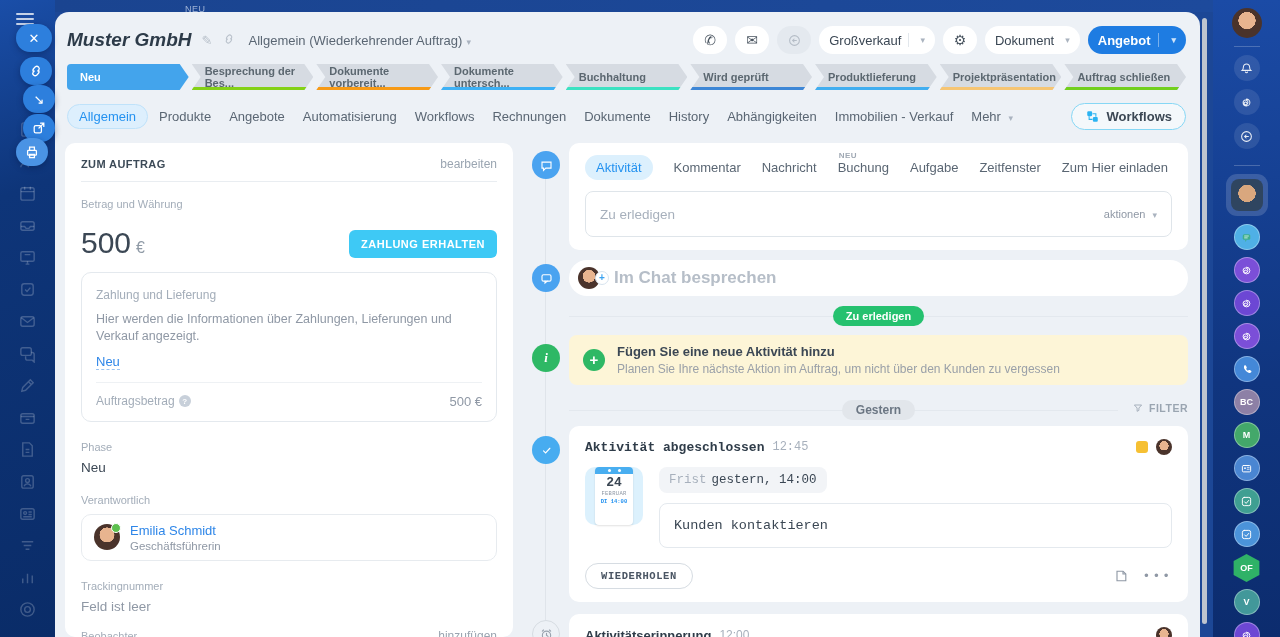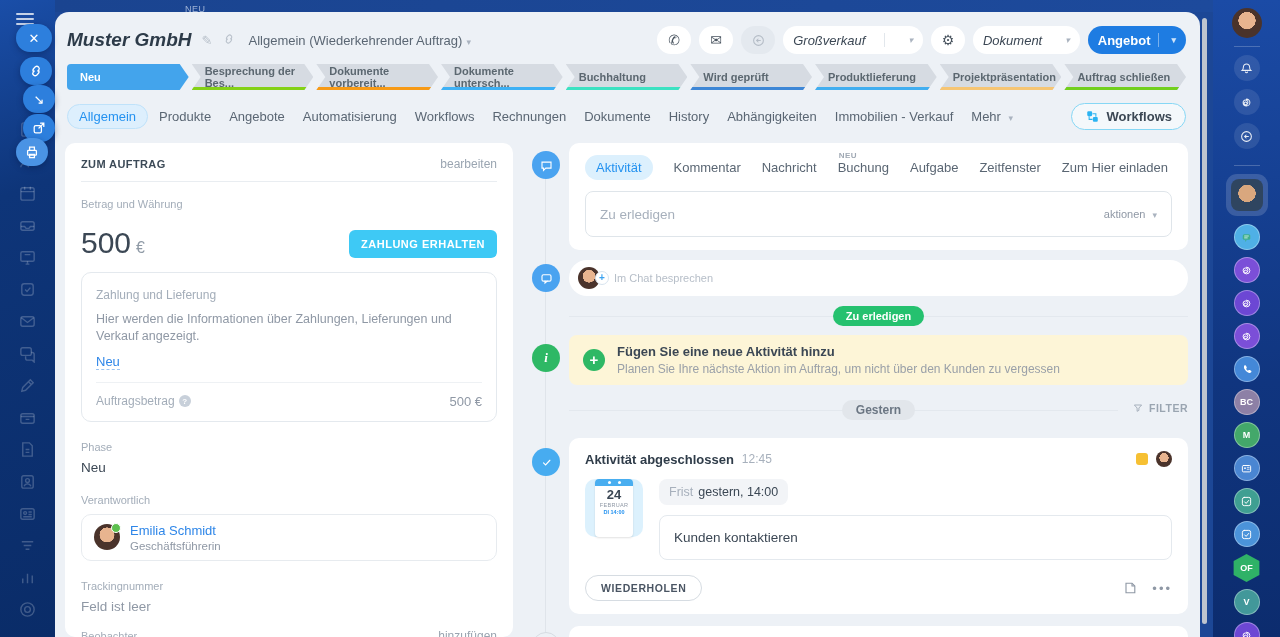--- a/index.html
+++ b/index.html
@@ -46,21 +46,21 @@
   .company { font-size:19px; font-weight:bold; color:#2d3b49;font-style:italic; }
   .t-ico { margin-left:10px; color:#b8c0ca; font-size:13px; cursor:pointer; }
   .t-ico svg { width:14px; height:14px; stroke:#b8c0ca; fill:none; stroke-width:1.5; stroke-linecap:round; }
   .pipe-label { margin-left:12px; font-size:13px; color:#5a6673; cursor:pointer; }
   .caret { color:#aab3bf; font-size:9px; margin-left:4px; }
   .hdr-actions { margin-left:auto; display:flex; align-items:center; gap:8px; }
   .act-btn { height:28px; min-width:34px; padding:0 8px; background:#fff; border-radius:15px; display:flex; align-items:center; justify-content:center; font-size:14px; color:#4a5560; cursor:pointer; }
   .act-btn.disabled { background:#e4e9ef; cursor:default; }
   .act-btn.disabled svg { stroke:#b4bcc6; }
   .act-btn svg { width:15px; height:15px; stroke:#4a5560; fill:none; stroke-width:1.4; stroke-linecap:round; }
-  .drop { gap:19px; font-size:13px; color:#3b4754; padding:0 10px;font-style:italic; }
+  .drop { gap:7px; font-size:13px; color:#3b4754; padding:0 10px; }
   .drop .sep { width:1px; height:14px; background:#e2e7ec; }
   .btn-primary { height:28px; padding:0 10px; background:#1e7ce2; border-radius:15px; display:flex; align-items:center; gap:8px; color:#fff; font-size:13px; font-weight:bold; cursor:pointer; }
   .btn-primary .sep { width:1px; height:14px; background:rgba(255,255,255,.4); }
   .btn-primary .caret { color:#cfe4fa; }
 
   
   .stages { display:flex; gap:3px; margin-top:8px; height:26px; }
   .stage { position:relative; flex:1; background:#d6dbe2; display:flex; align-items:center; padding-left:13px; font-size:11px; font-weight:bold; color:#5b6770; cursor:pointer;
     clip-path:polygon(0 0,calc(100% - 9px) 0,100% 50%,calc(100% - 9px) 100%,0 100%,9px 50%); }
   .stage:first-child { clip-path:polygon(0 0,calc(100% - 9px) 0,100% 50%,calc(100% - 9px) 100%,0 100%); border-radius:4px 0 0 4px; }
@@ -125,39 +125,39 @@
   .c-tab { font-size:13px; color:#5a6673; cursor:pointer; position:relative; white-space:nowrap; }
   .c-tab.active { color:#2492f0; background:#dcf0fd; border-radius:14px; padding:5px 11px; }
   .c-tab .mini { position:absolute; top:-9px; left:1px; font-size:8px; font-weight:bold; color:#a0a9b4; letter-spacing:.5px; }
   .todo-input { margin-top:11px; border:1px solid #dfe5ea; border-radius:8px; height:46px; display:flex; align-items:center; padding:0 14px; cursor:text; }
   .placeholder { font-size:13.5px; color:#a7b0bc; }
   .aktionen { margin-left:auto; font-size:11px; color:#8f98a5; cursor:pointer; }
 
   .chat-bar { margin-top:10px; background:#fff; border-radius:20px; height:36px; display:flex; align-items:center; padding:0 9px; cursor:text; }
   .chat-av { width:22px; height:22px; border-radius:50%; background:radial-gradient(circle at 50% 42%, #e8b48f 0 37%, #4a332b 38%); position:relative; margin-right:14px; flex:none; }
   .chat-plus { position:absolute; right:-9px; top:4px; width:14px; height:14px; border-radius:50%; background:#fff; border:1px solid #d8e4ef; color:#3aa2f0; font-size:10px; line-height:12px; text-align:center; font-weight:bold; }
-  .chat-bar .placeholder { font-size:11px; color:#b6bec8; }
+  .chat-bar .placeholder { font-size:17px; color:#b6bec8;font-weight:bold; }
 
   .badge-row { position:relative; height:24px; margin-top:8px; display:flex; align-items:center; justify-content:center; }
   .badge-row::before { content:""; position:absolute; left:0; right:0; top:50%; height:1px; background:#e3e8ee; }
   .green-badge { position:relative; background:#25c16f; color:#fff; font-size:11px; font-weight:bold; padding:4px 13px; border-radius:12px; }
 
   .banner { margin-top:7px; background:#fdf5d7; border-radius:8px; padding:9px 14px; display:flex; align-items:center; gap:12px; }
   .banner-plus { width:22px; height:22px; border-radius:50%; background:#2eb865; color:#fff; font-size:15px; line-height:21px; text-align:center; font-weight:bold; flex:none; cursor:pointer; }
   .banner-title { font-size:13px; font-weight:bold; color:#3b4754; }
   .banner-sub { font-size:12px; color:#9aa0a8; margin-top:3px; }
 
   .day-row { position:relative; height:20px; margin-top:15px; display:flex; align-items:center; justify-content:center; }
   .day-row::before { content:""; position:absolute; left:0; right:70px; top:50%; height:1px; background:#e3e8ee; }
   .day-pill { position:relative; background:#e2e6eb; color:#6b7683; font-size:12px; font-weight:bold; padding:3px 14px; border-radius:12px; }
   .filter { position:absolute; right:0; top:2px; display:flex; align-items:center; gap:5px; font-size:10.5px; font-weight:bold; color:#9aa5b1; letter-spacing:.5px; cursor:pointer; }
   .filter svg { width:12px; height:12px; stroke:#9aa5b1; fill:none; stroke-width:1.4; }
 
   .card { background:#fff; border-radius:10px; padding:13px 16px; }
-  .activity-card { margin-top:18px; }
+  .activity-card { margin-top:6px;font-family:Liberation Mono, monospace; }
   .card-head { display:flex; align-items:center; }
   .card-title { font-size:13px; font-weight:bold; color:#2f3c49; }
   .card-time { font-size:12px; color:#a7b0bc; margin-left:8px; }
   .head-right { margin-left:auto; display:flex; align-items:center; gap:8px; }
   .flag { width:12px; height:12px; border-radius:3px; background:#f6c033; }
   .mini-av { width:16px; height:16px; border-radius:50%; background:radial-gradient(circle at 50% 42%, #e8b48f 0 37%, #4a332b 38%); }
   .act-body { display:flex; gap:16px; margin-top:12px; }
   .cal-tile { width:58px; height:58px; background:#dcf1fd; border-radius:10px; display:flex; align-items:center; justify-content:center; flex:none; }
   .cal-card { width:38px; height:58px; background:#fff; border-radius:4px; box-shadow:0 1px 2px rgba(0,0,0,.12); overflow:hidden; text-align:center; }
   .cal-top { height:7px; background:#49aef0; display:flex; align-items:center; justify-content:space-around; padding:0 9px; }

